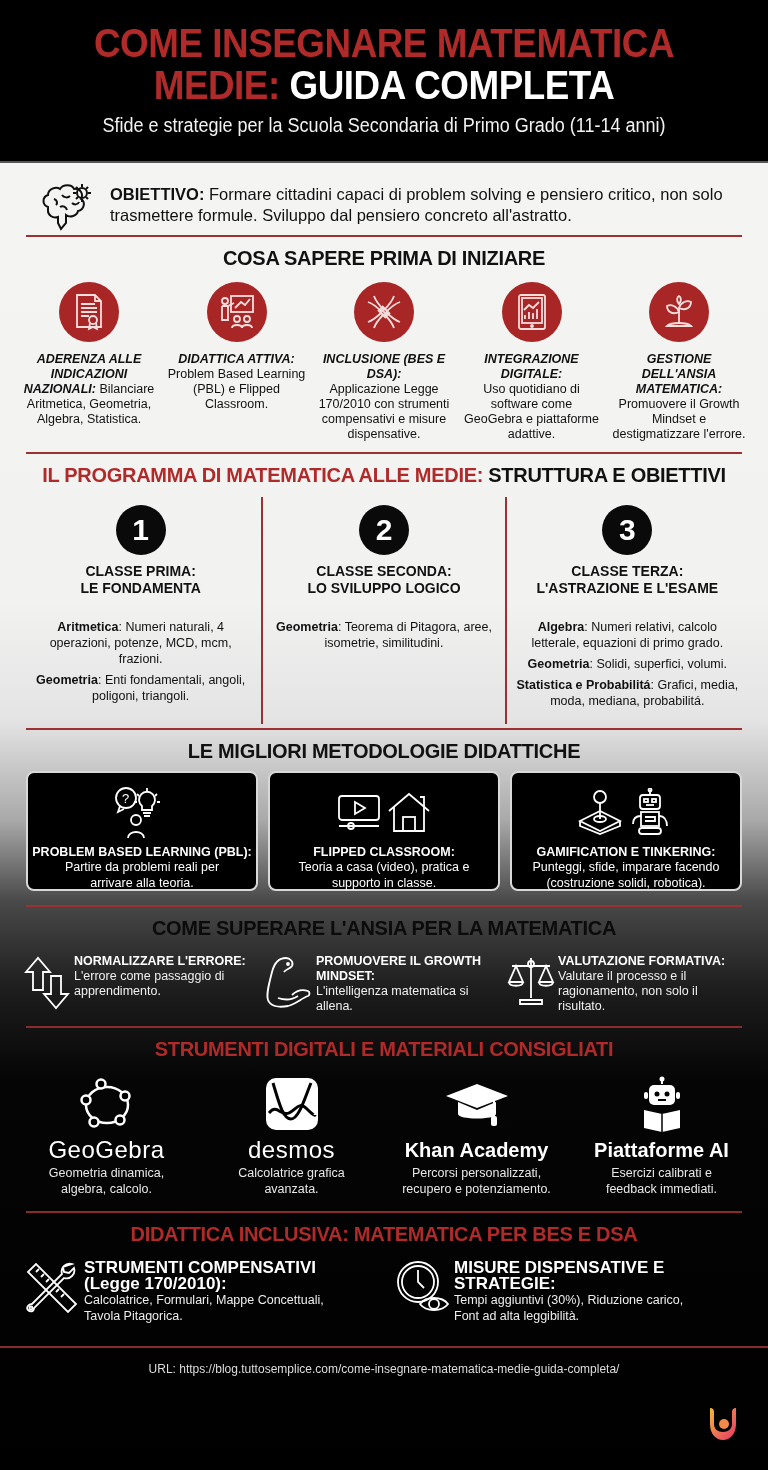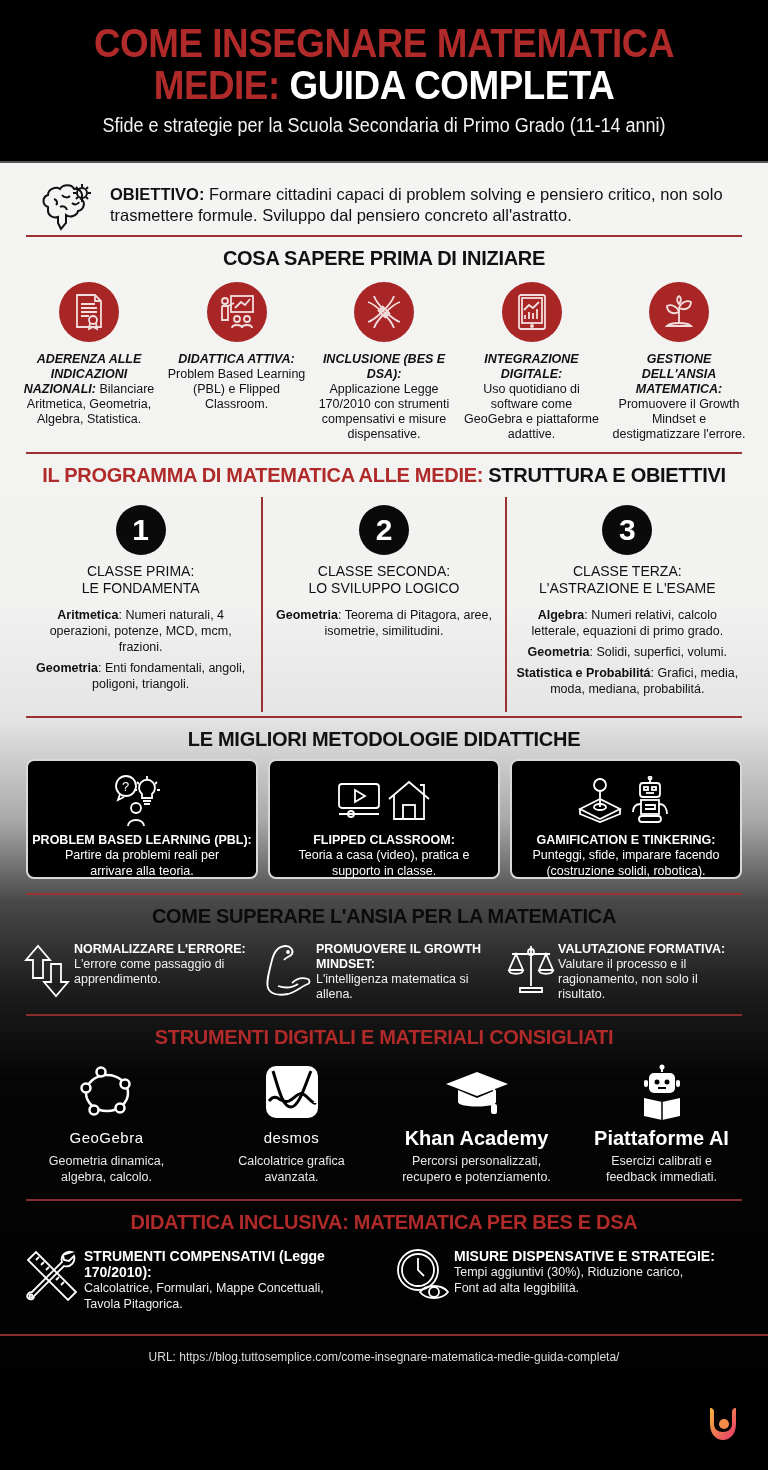--- a/index.html
+++ b/index.html
@@ -60,21 +60,21 @@
   .prereq .label b { font-weight: bold; font-style: italic; }
 
   
   .program { display: flex; margin: 0 20px; padding-top: 2px; }
   .program .col { flex: 1; text-align: center; padding: 4px 8px 10px 8px; }
   .program .col + .col { border-left: 2px solid #9d3030; }
   .num {
     width: 50px; height: 50px; border-radius: 50%; background: #0a0a0a; color: #fff;
     margin: 4px auto 8px auto; font-size: 30px; font-weight: bold; line-height: 50px;
   }
-  .program h3 { font-size: 14px; line-height: 17px; font-weight: normal; margin-bottom: 10px; }
+  .program h3 { font-size: 14px; line-height: 17px; font-weight: bold; margin-bottom: 22px; }
   .program p { font-size: 12.5px; line-height: 16px; margin-bottom: 5px; }
 
   
   .methods { display: flex; justify-content: space-between; padding: 0 26px; }
   .card {
     width: 232px; height: 120px; background: #000; border: 2px solid #d9d9d9;
     border-radius: 8px; color: #fff; text-align: center; padding-top: 8px;
   }
   .card .icons { height: 62px; display: flex; justify-content: center; align-items: center; gap: 6px; }
   .card .title { font-size: 12.5px; font-weight: bold; margin-top: 2px; }
@@ -84,30 +84,30 @@
   .anxiety { display: flex; padding: 6px 22px 0 22px; justify-content: space-between; }
   .anx { display: flex; width: 240px; color: #fff; }
   .anx .ic { width: 52px; flex: none; }
   .anx .t { font-size: 12.5px; font-weight: bold; line-height: 15px; }
   .anx .d { font-size: 12.5px; line-height: 15px; color: #f0f0f0; }
 
   
   .tools { display: flex; justify-content: space-around; padding: 6px 14px 0 14px; }
   .tool { width: 170px; text-align: center; color: #fff; }
   .tool .logo { height: 58px; display: flex; align-items: center; justify-content: center; }
-  .tool .name { font-size: 15px; height: 30px; line-height: 30px; margin-top: 2px; }
+  .tool .name { font-size: 24px; height: 30px; line-height: 30px; margin-top: 2px; }
   .tool .name.light { font-weight: normal; letter-spacing: 0.5px; }
   .tool .name.bold { font-weight: bold; font-size: 20px; }
   .tool .d { font-size: 12.5px; line-height: 16px; color: #e8e8e8; }
 
   
   .incl { display: flex; padding: 6px 24px 0 24px; justify-content: space-between; }
   .inc { display: flex; color: #fff; width: 350px; }
   .inc .ic { width: 60px; flex: none; }
-  .inc .t { font-size: 14px; font-weight: bold; line-height: 16px; }
+  .inc .t { font-size: 17px; font-weight: bold; line-height: 16px; }
   .inc .d { font-size: 12.5px; line-height: 16px; color: #eee; }
 
   .footer { text-align: center; color: #ddd; font-size: 12px; padding-top: 14px; }
   .brand { position: absolute; right: 28px; bottom: 28px; width: 34px; height: 36px; }
 
   svg { display: block; }
 </style>
 </head>
 <body>
 

